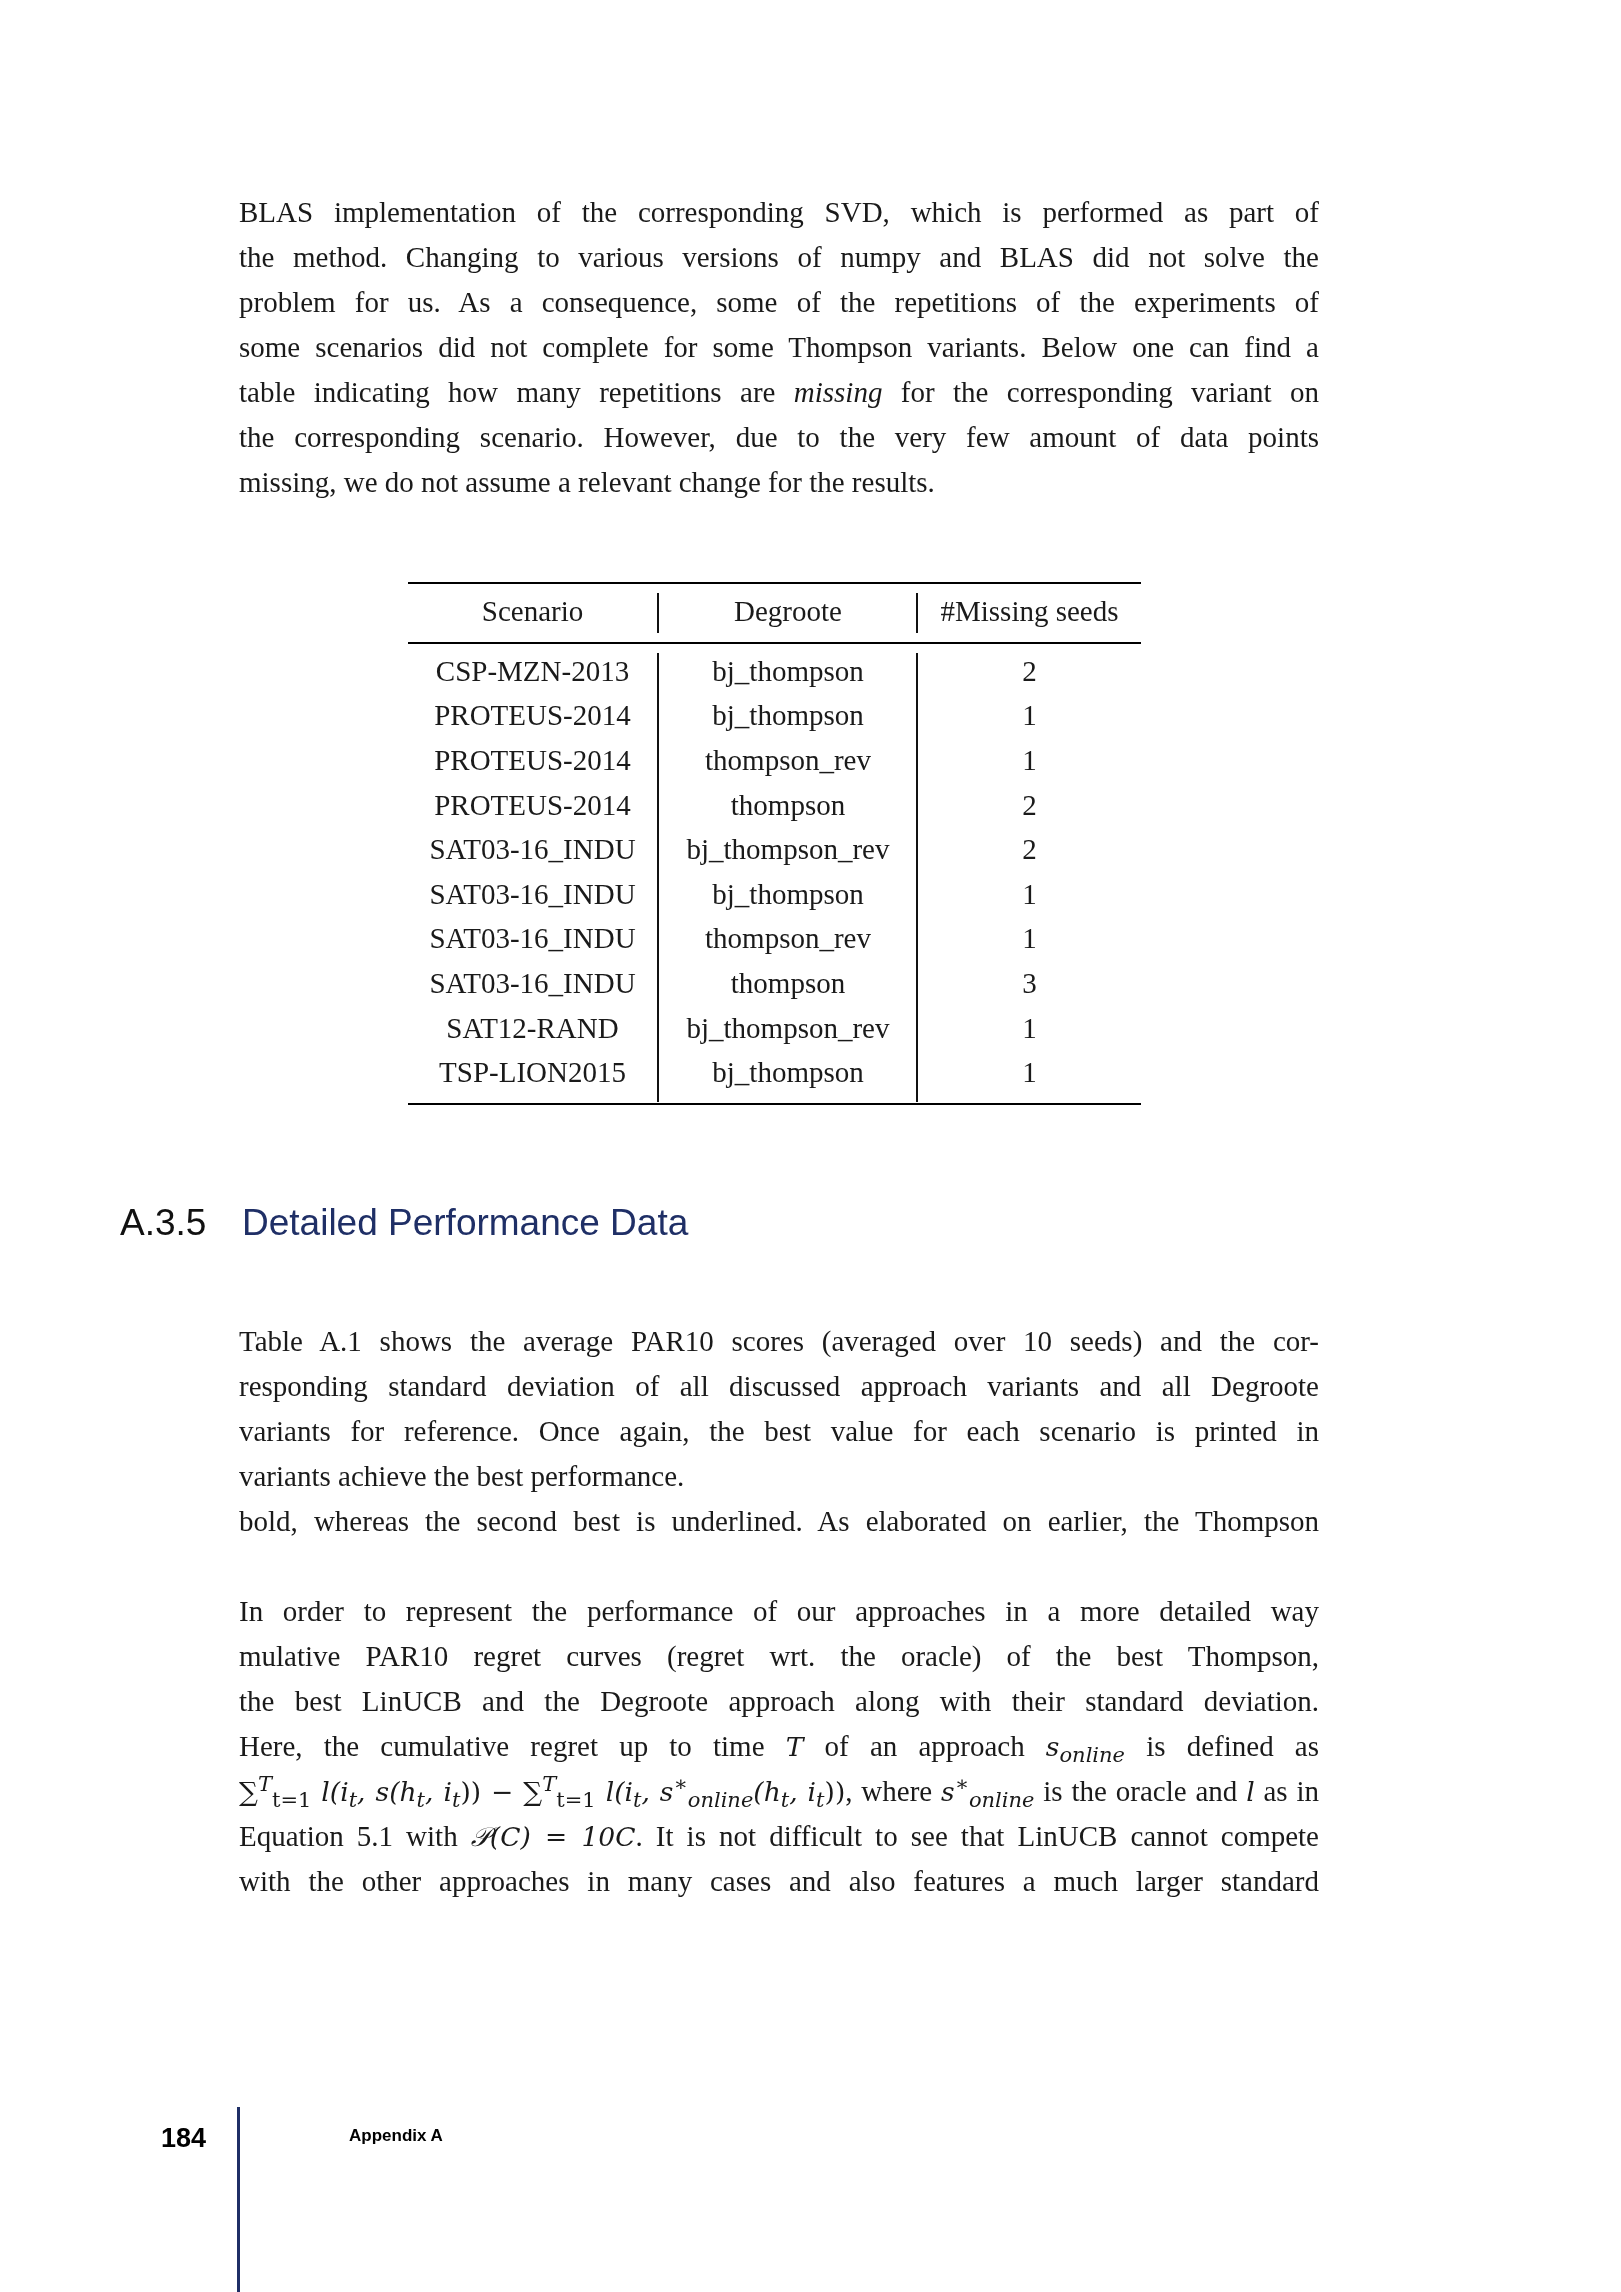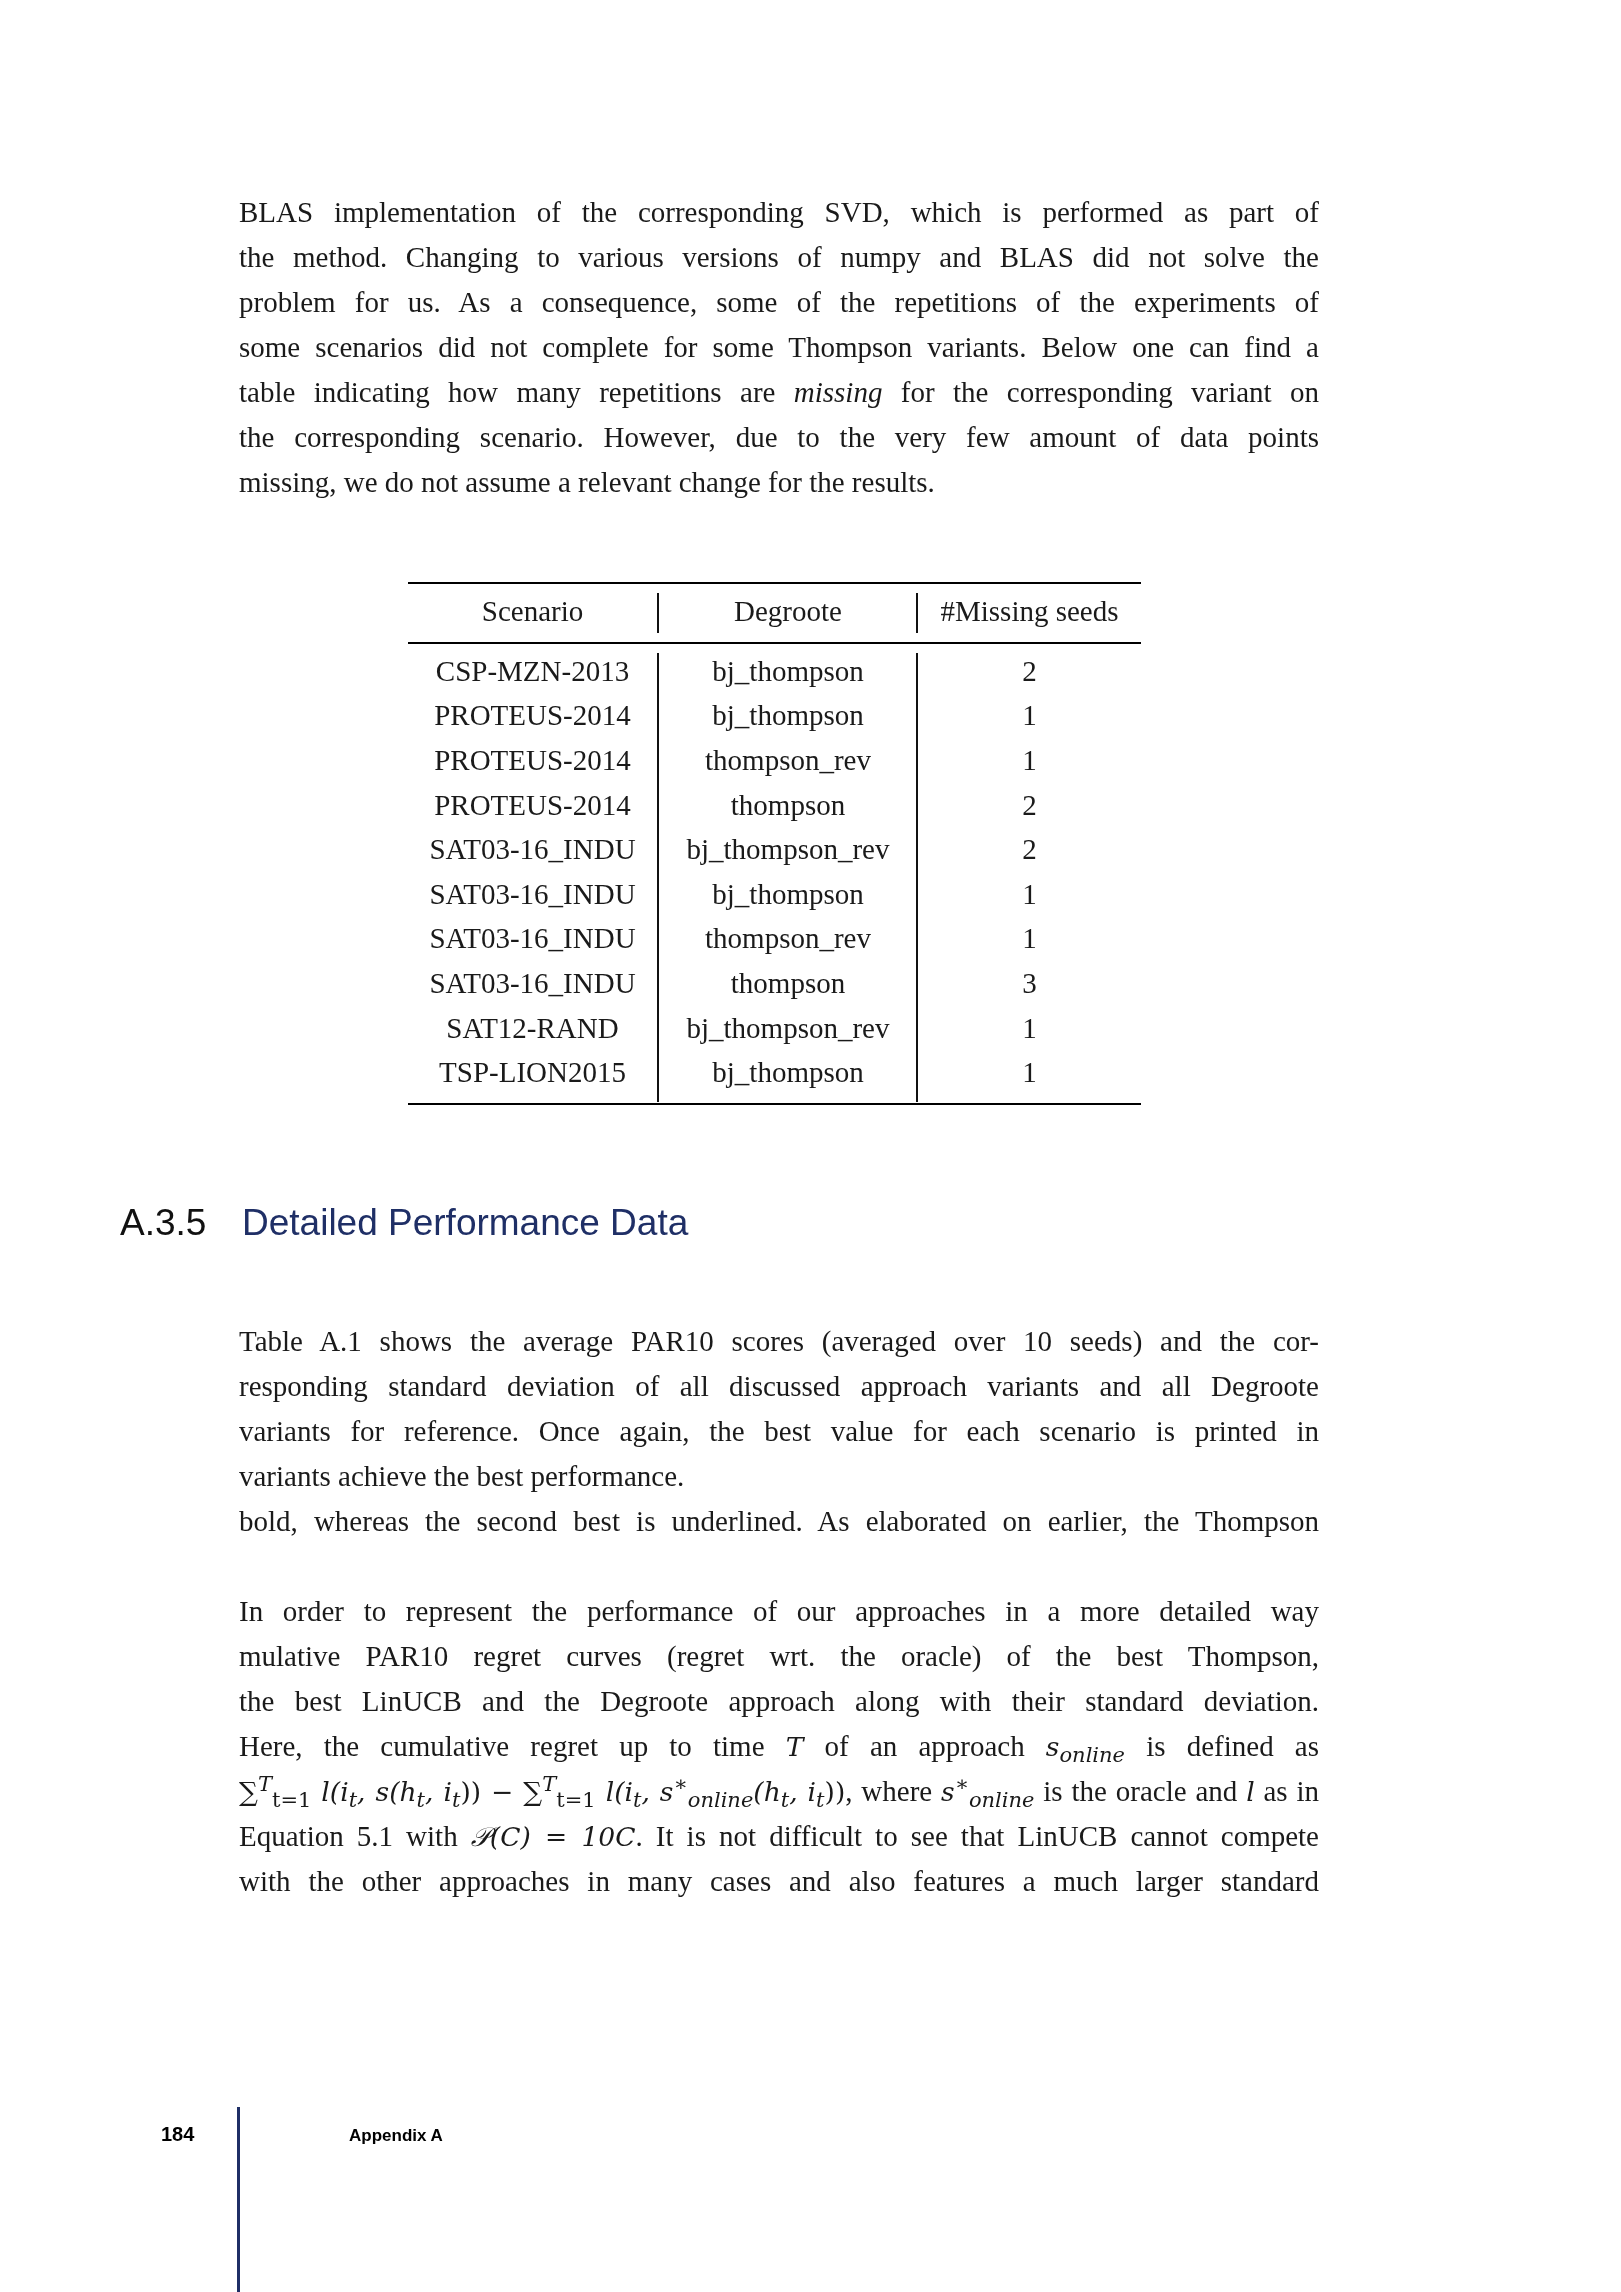--- a/index.html
+++ b/index.html
@@ -29,21 +29,21 @@
     position: absolute; left: 120px; top: 1198px;
     font-family: "Liberation Sans", "DejaVu Sans", sans-serif;
     font-size: 37px; line-height: 49px; white-space: nowrap;
   }
   .heading .num { color: #111; display: inline-block; width: 122px; }
   .heading .title { color: #1f2f66; }
 
   .footer-num {
     position: absolute; left: 161px; top: 2123px;
     font-family: "Liberation Sans", "DejaVu Sans", sans-serif;
-    font-weight: bold; font-size: 20px; color: #000;
+    font-weight: bold; font-size: 27px; color: #000;
   }
   .footer-bar { position: absolute; left: 237px; top: 2107px; width: 2.9px; height: 185px; background: #1f2f66; }
   .footer-title {
     position: absolute; left: 349px; top: 2126px;
     font-family: "Liberation Sans", "DejaVu Sans", sans-serif;
     font-weight: bold; font-size: 17px; color: #000;
   }
 </style>
 </head>
 <body>

